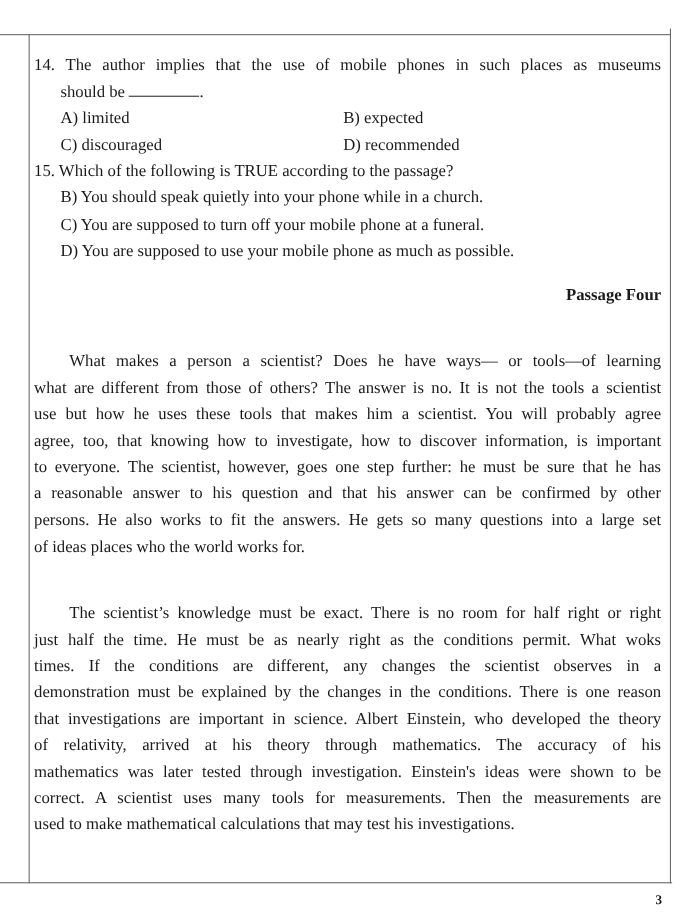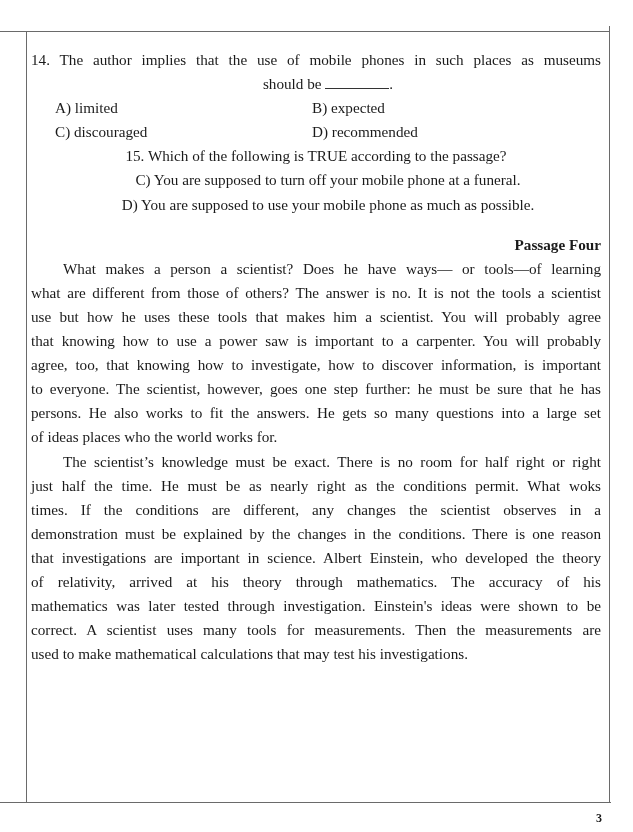--- a/index.html
+++ b/index.html
@@ -3,27 +3,27 @@
 <meta charset="utf-8">
 <style>
   html, body { margin: 0; padding: 0; background: #ffffff; }
   body { width: 633px; height: 832px; position: relative; overflow: hidden;
          font-family: "Liberation Serif", "DejaVu Serif", serif; color: #1a1a1a; }
   .rule-top { position: absolute; left: 0; top: 31px; width: 610px; height: 0; border-top: 1.5px solid #6a6a6a; }
   .rule-bottom { position: absolute; left: 0; top: 802px; width: 611px; height: 0; border-top: 1.5px solid #6a6a6a; }
   .rule-left { position: absolute; left: 26px; top: 31px; width: 0; height: 772px; border-left: 1.5px solid #6a6a6a; }
   .rule-right { position: absolute; left: 609px; top: 26px; width: 0; height: 777px; border-left: 1.5px solid #6a6a6a; }
   .content { position: absolute; left: 31px; top: 48px; width: 570px; font-size: 15.2px; line-height: 24.1px; }
-  .line { white-space: nowrap; text-align: center; }
+  .line { white-space: nowrap; }
   .indent1 { padding-left: 24px; }
   .justify { text-align: justify; text-align-last: justify; white-space: normal; }
   .opts { display: flex; padding-left: 24px; align-items: center; }
   .opts .col-a { width: 257px; }
   .passage-title { text-align: right; font-weight: bold; margin-top: 16px; }
-  .para { text-align: justify; }
+  .para { text-align: justify; margin-top: 36px; }
   .para .l { display: block; text-align: justify; text-align-last: justify; }
   .para .l.last { text-align-last: left; }
   .para .first { text-indent: 32px; }
   .blank { display: inline-block; width: 64px; border-bottom: 1px solid #333; height: 12px; vertical-align: baseline; }
   .page-num { position: absolute; left: 596px; top: 811px; font-size: 12px; font-weight: bold; }
 </style>
 </head>
 <body>
 
 <div class="rule-top"></div>
@@ -50,33 +50,34 @@
       <span class="col-a">C) discouraged</span>
       <span>D) recommended</span>
     </div>
   </div>
 
   <div>
     <div class="line">
       <span>15.</span>
       <span>Which of the following is TRUE according to the passage?</span>
     </div>
+    <div class="line indent1">B) You should speak quietly into your phone while in a church.</div>
     <div class="line indent1">C) You are supposed to turn off your mobile phone at a funeral.</div>
     <div class="line indent1">D) You are supposed to use your mobile phone as much as possible.</div>
   </div>
 
   <div class="passage-title">Passage Four</div>
 
   <div class="para">
     <span class="l first">What makes a person a scientist? Does he have ways— or tools—of learning</span>
     <span class="l">what are different from those of others? The answer is no. It is not the tools a scientist</span>
     <span class="l">use but how he uses these tools that makes him a scientist. You will probably agree</span>
-    <span class="l">that knowing how to use a power saw is important to a carpenter. You will probably</span>
     <span class="l">agree, too, that knowing how to investigate, how to discover information, is important</span>
     <span class="l">to everyone. The scientist, however, goes one step further: he must be sure that he has</span>
+    <span class="l">a reasonable answer to his question and that his answer can be confirmed by other</span>
     <span class="l">persons. He also works to fit the answers. He gets so many questions into a large set</span>
     <span class="l last">of ideas places who the world works for.</span>
   </div>
 
   <div class="para">
     <span class="l first">The scientist’s knowledge must be exact. There is no room for half right or right</span>
     <span class="l">just half the time. He must be as nearly right as the conditions permit. What woks</span>
     <span class="l">times. If the conditions are different, any changes the scientist observes in a</span>
     <span class="l">demonstration must be explained by the changes in the conditions. There is one reason</span>
     <span class="l">that investigations are important in science. Albert Einstein, who developed the theory</span>

